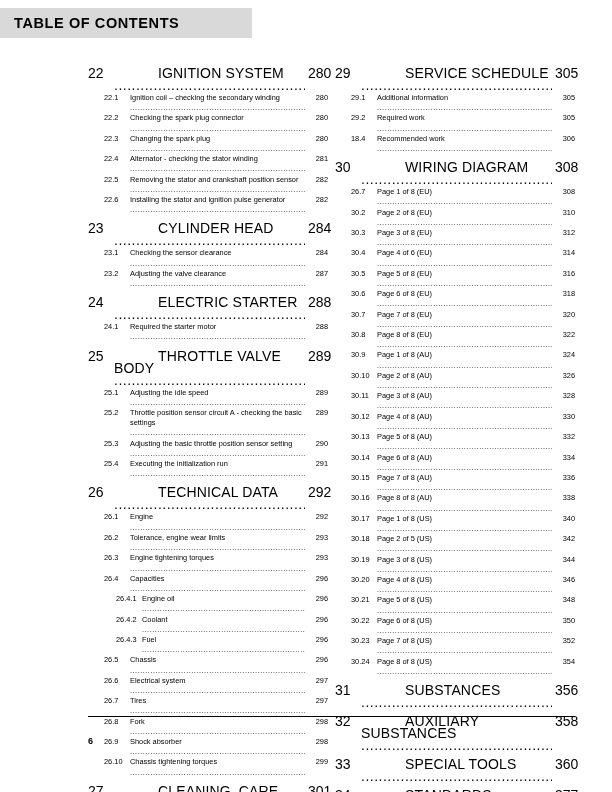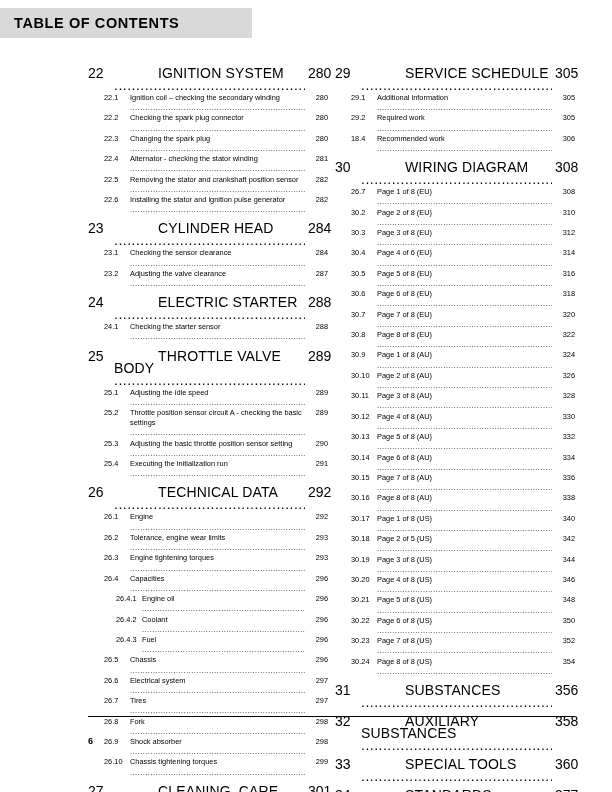--- a/index.html
+++ b/index.html
@@ -176,21 +176,21 @@
         <span class="txtwrap"><span class="txt">Adjusting the valve clearance</span><span class="dots"> ..........................................................................................</span></span>
         <span class="pg">287</span>
       </div>
       <div class="entry lvl1">
         <span class="num">24</span>
         <span class="txtwrap"><span class="txt">ELECTRIC STARTER</span><span class="dots"> ..........................................................................................</span></span>
         <span class="pg">288</span>
       </div>
       <div class="entry lvl2">
         <span class="num">24.1</span>
-        <span class="txtwrap"><span class="txt">Checking the starter sensor</span><span class="dots"> ..........................................................................................</span></span>
+        <span class="txtwrap"><span class="txt">Required the starter motor</span><span class="dots"> ..........................................................................................</span></span>
         <span class="pg">288</span>
       </div>
       <div class="entry lvl1">
         <span class="num">25</span>
         <span class="txtwrap"><span class="txt">THROTTLE VALVE BODY</span><span class="dots"> ..........................................................................................</span></span>
         <span class="pg">289</span>
       </div>
       <div class="entry lvl2">
         <span class="num">25.1</span>
         <span class="txtwrap"><span class="txt">Adjusting the idle speed</span><span class="dots"> ..........................................................................................</span></span>

